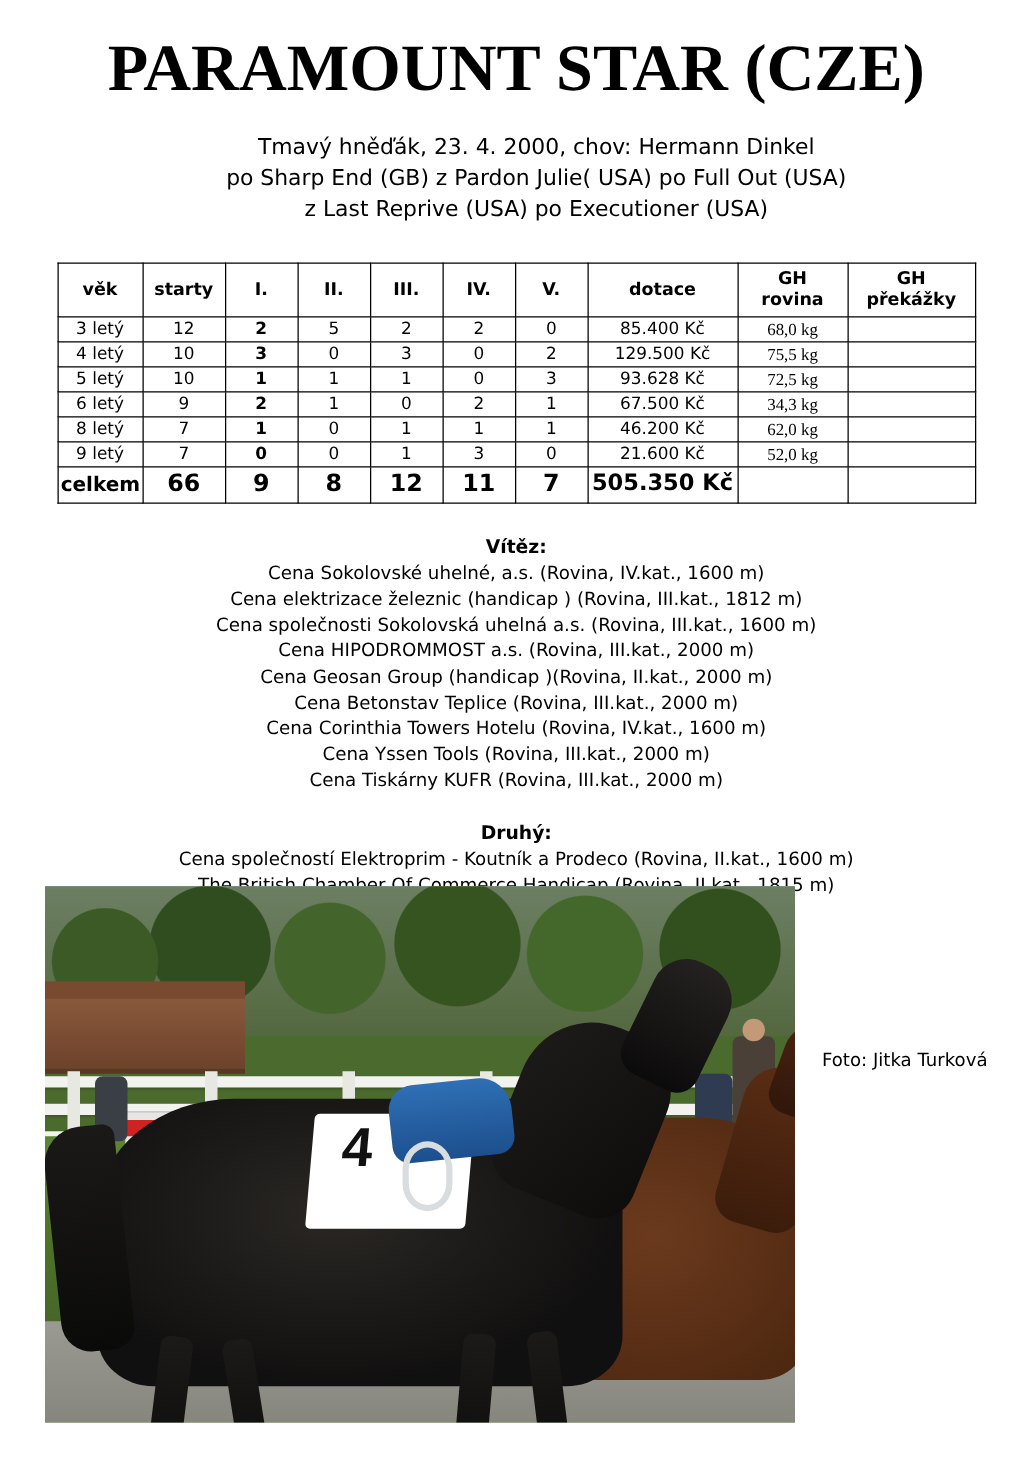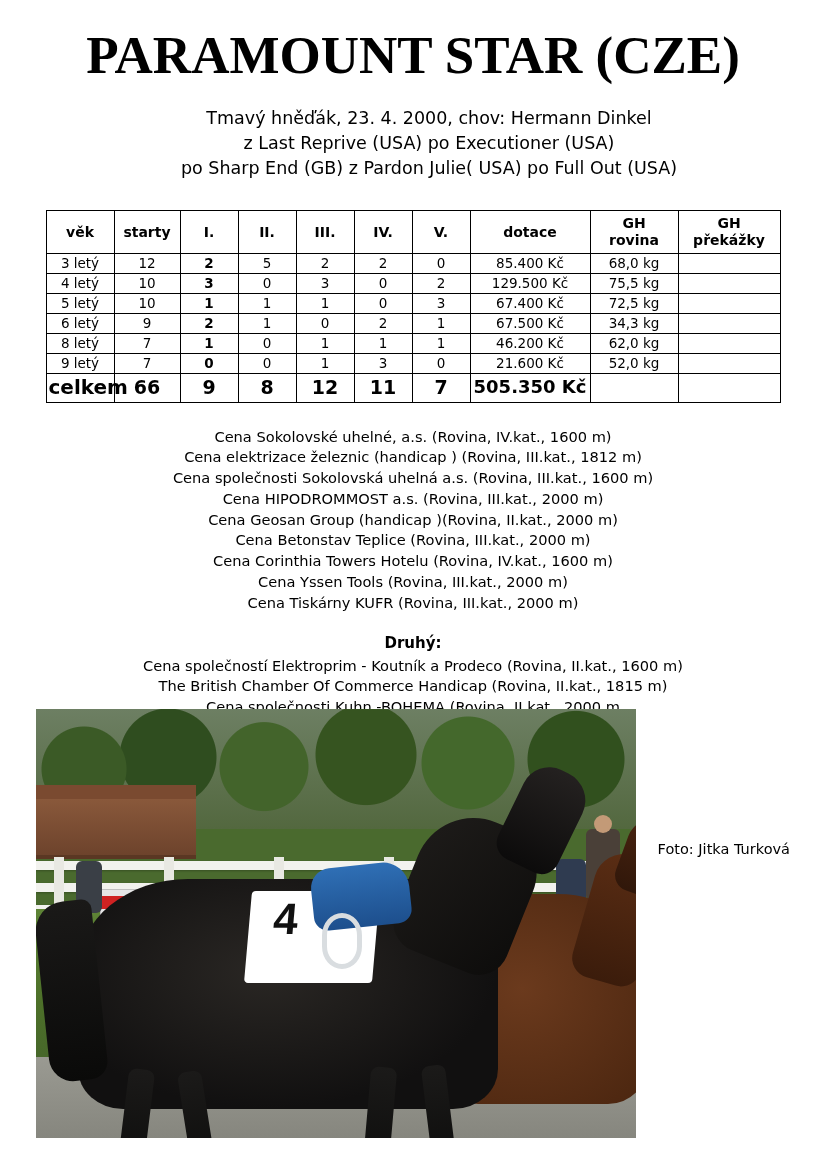--- a/index.html
+++ b/index.html
@@ -65,29 +65,29 @@
     line-height: 1.2;
   }
   col.c-vek      { width: 68px; }
   col.c-starty   { width: 66px; }
   col.c-pos      { width: 58px; }
   col.c-dotace   { width: 120px; }
   col.c-gh       { width: 88px; }
   col.c-ghp      { width: 102px; }
 
   td.dotace { text-align: center; }
-  td.gh { text-align: center; }
+  td.gh { text-align: center; font-family: Liberation Serif, serif; }
   td.bold { font-weight: bold; }
   tr.total td {
     font-weight: bold;
     font-size: 19px;
     height: 26px;
   }
   tr.total td.label {
-    font-size: 20px;
+    font-size: 16px;
   }
   tr.total td.money {
     font-size: 18px;
   }
   .results {
     text-align: center;
     margin-top: 24px;
     font-size: 14.6px;
     line-height: 1.42;
   }
@@ -261,22 +261,22 @@
 </style>
 </head>
 <body>
 
 <div class="page">
 
   <h1 class="title">PARAMOUNT STAR (CZE)</h1>
 
   <div class="subtitle">
     <div>Tmavý hněďák,  23. 4. 2000, chov: Hermann Dinkel</div>
+    <div>po Sharp End (GB) z Pardon Julie( USA) po Full Out (USA)</div>
     <div>z Last Reprive (USA) po Executioner (USA)</div>
-    <div>po Sharp End (GB) z Pardon Julie( USA) po Full Out (USA)</div>
   </div>
 
   <table class="stats">
     <colgroup>
       <col class="c-vek">
         <col class="c-starty">
         <col class="c-pos">
         <col class="c-pos">
         <col class="c-pos">
         <col class="c-pos">
@@ -331,21 +331,21 @@
         <td class="gh"></td>
       </tr>
       <tr>
         <td>5 letý</td>
         <td>10</td>
         <td class="bold">1</td>
         <td>1</td>
         <td>1</td>
         <td>0</td>
         <td>3</td>
-        <td class="dotace">67.400 Kč</td>
+        <td class="dotace">93.628 Kč</td>
         <td class="gh">72,5 kg</td>
         <td class="gh"></td>
       </tr>
       <tr>
         <td>6 letý</td>
         <td>9</td>
         <td class="bold">2</td>
         <td>1</td>
         <td>0</td>
         <td>2</td>
@@ -388,20 +388,21 @@
         <td>7</td>
         <td class="money">505.350 Kč</td>
         <td></td>
         <td></td>
       </tr>
     </tbody>
   </table>
 
   <div class="results">
     <div class="group">
+      <div class="heading">Vítěz:</div>
       <div>Cena Sokolovské uhelné, a.s. (Rovina, IV.kat., 1600 m)</div>
       <div>Cena elektrizace železnic (handicap ) (Rovina, III.kat., 1812 m)</div>
       <div>Cena společnosti Sokolovská uhelná a.s. (Rovina, III.kat., 1600 m)</div>
       <div>Cena HIPODROMMOST a.s. (Rovina, III.kat., 2000 m)</div>
       <div>Cena Geosan Group (handicap )(Rovina, II.kat., 2000 m)</div>
       <div>Cena Betonstav Teplice (Rovina, III.kat., 2000 m)</div>
       <div>Cena Corinthia Towers Hotelu (Rovina, IV.kat., 1600 m)</div>
       <div>Cena Yssen Tools (Rovina, III.kat., 2000 m)</div>
       <div>Cena Tiskárny KUFR (Rovina, III.kat., 2000 m)</div>
     </div>

